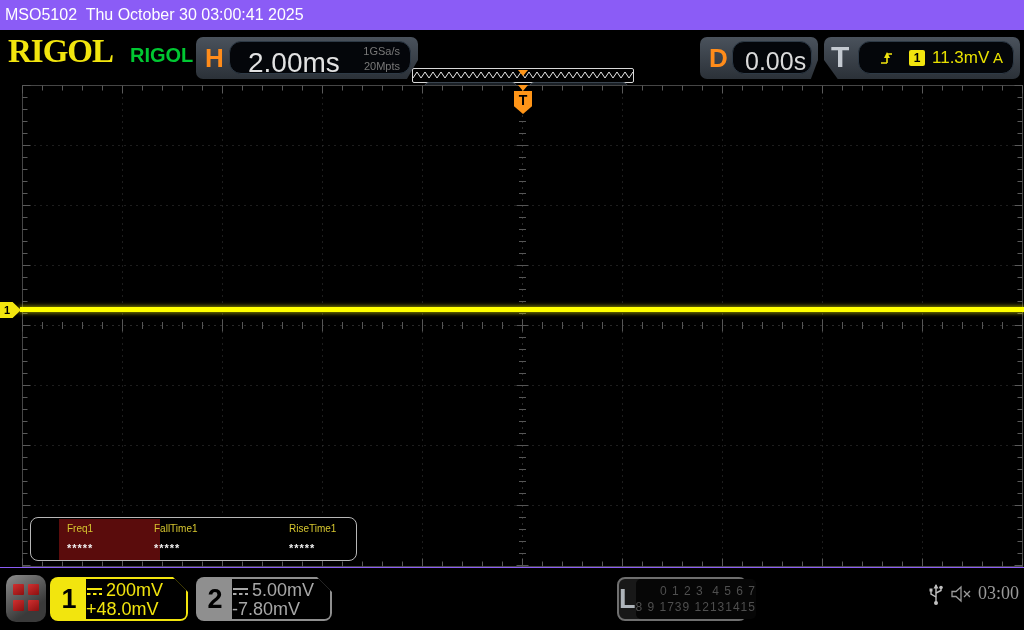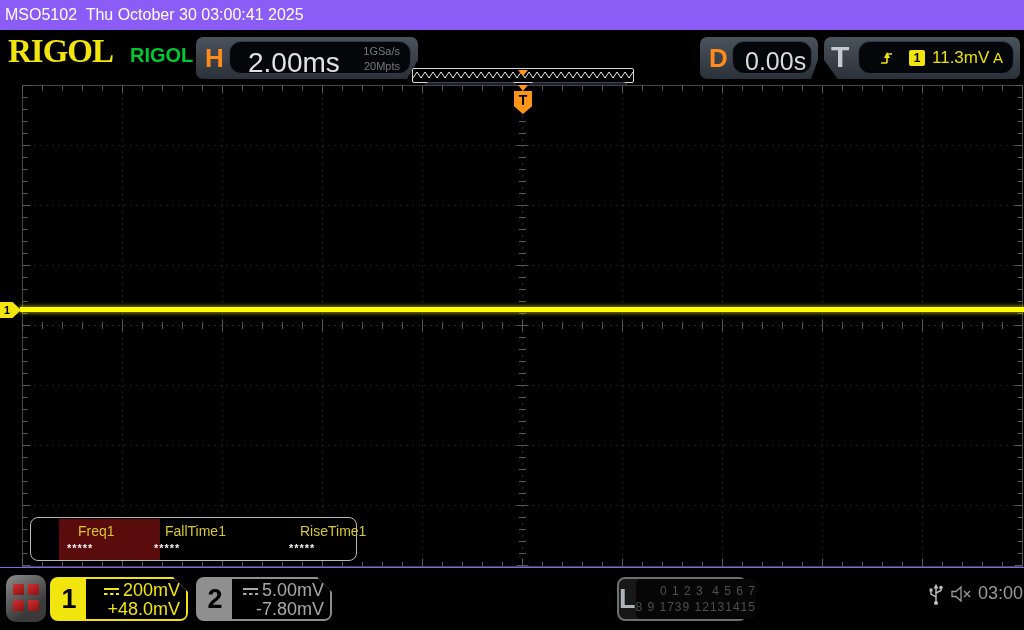--- a/index.html
+++ b/index.html
@@ -47,48 +47,48 @@
   .grat-wrap { position:absolute; left:0; top:85px; width:1024px; height:482px; background:#000; }
   .trace { position:absolute; left:20px; top:307px; width:1004px; height:5px; background:#ffff00; box-shadow:0 0 4px 1px rgba(255,255,0,0.55); }
   .ch1-marker { position:absolute; left:0; top:302px; width:21px; height:16px; background:#f2e50e; clip-path:polygon(0 0,60% 0,100% 50%,60% 100%,0 100%); color:#000; font-size:11px; font-weight:bold; text-align:left; padding-left:4px; line-height:16px; cursor:grab; }
   .trig-tri { position:absolute; left:518px; top:85px; width:0; height:0; border-left:5px solid transparent; border-right:5px solid transparent; border-top:6px solid #ff9518; }
   .trig-shield { position:absolute; left:514px; top:91px; width:18px; height:23px; background:#ff9518; clip-path:polygon(0 0,100% 0,100% 66%,50% 100%,0 66%); color:#000; font-weight:bold; font-size:14px; text-align:center; line-height:19px; cursor:grab; }
 
   
   .meas { position:absolute; left:30px; top:517px; width:327px; height:44px; background:#000; border:1px solid #b8b8b8; border-radius:8px; }
   .meas-sel { position:absolute; left:28px; top:1px; width:101px; height:41px; background:#5a0c0c; }
   .meas-cell { position:absolute; top:0; width:95px; height:42px; cursor:pointer; }
-  .meas-label { position:absolute; top:5px; left:11px; font-size:14px; color:#d6c62f; }
+  .meas-label { position:absolute; top:5px; left:0; font-size:10px; color:#d6c62f; }
   .meas-value { position:absolute; top:24px; left:0; font-size:11px; font-weight:bold; color:#f0f0f0; letter-spacing:1px; }
   .mc0 { left:36px; } .mc1 { left:123px; } .mc2 { left:218px;margin-left:40px; }
 
   
   .bottom { position:absolute; left:0; top:568px; width:1024px; height:62px; background:#000; }
   .gridbtn { position:absolute; left:6px; top:7px; width:40px; height:47px; border-radius:10px; background:linear-gradient(145deg,#8d8d8d,#3a3a3a 70%); cursor:pointer; }
   .gridbtn .sq { position:absolute; width:11px; height:11px; background:linear-gradient(145deg,#d03030,#8c1010); border-radius:1px; }
   .sq1{left:7px;top:9px;} .sq2{left:22px;top:9px;} .sq3{left:7px;top:25px;} .sq4{left:22px;top:25px;}
 
   .chbox { position:absolute; top:9px; height:44px; border-radius:8px; clip-path:polygon(0 0,calc(100% - 15px) 0,100% 15px,100% 100%,0 100%); padding:2px; cursor:pointer; display:flex; }
   .ch1 { left:50px; width:138px; background:#f2e50e; }
   .ch2 { left:196px; width:136px; background:#8f8f8f; }
   .ch-badge { width:34px; font-size:27px; font-weight:bold; text-align:center; line-height:40px; color:#000; flex:0 0 auto; }
-  .ch-vals { flex:1; background:#000; border-radius:0 0 5px 0; padding:2px 6px 0 0; text-align:right; }
+  .ch-vals { flex:1; background:#000; border-radius:0 0 5px 0; padding:2px 6px 0 0; }
   .ch-row { font-size:18px; line-height:19px; white-space:nowrap; }
   .ch1 .ch-row { color:#f2e50e; }
   .ch2 .ch-row { color:#a8a8a8; }
   .dcicon { display:inline-block; vertical-align:middle; margin-right:3px; }
 
   .lbox { position:absolute; left:617px; top:9px; width:130px; height:44px; background:#181818; border:2px solid #6f6f6f; border-radius:8px; display:flex; cursor:pointer; }
   .l-letter { width:27px; color:#aeb4ba; font-size:27px; font-weight:bold; text-align:center; line-height:40px; }
   .l-nums { flex:1; background:#060606; border-radius:5px; padding-top:4px; text-align:right; }
   .l-row { font-size:12px; line-height:16px; color:#4f4f4f; white-space:pre; letter-spacing:1px; }
 
   .status-usb { position:absolute; left:928px; top:14px; }
   .status-spk { position:absolute; left:950px; top:17px; }
-  .clock { position:absolute; left:978px; top:15px; font-size:18px; color:#9a9a9a; }
+  .clock { position:absolute; left:978px; top:15px; font-size:18px; color:#9a9a9a;font-family:Liberation Serif, serif; }
 </style>
 </head>
 <body>
 
 <div id="scope">
 
   <div class="titlebar">
     <span>MSO5102  Thu October 30 03:00:41 2025</span>
   </div>
 

